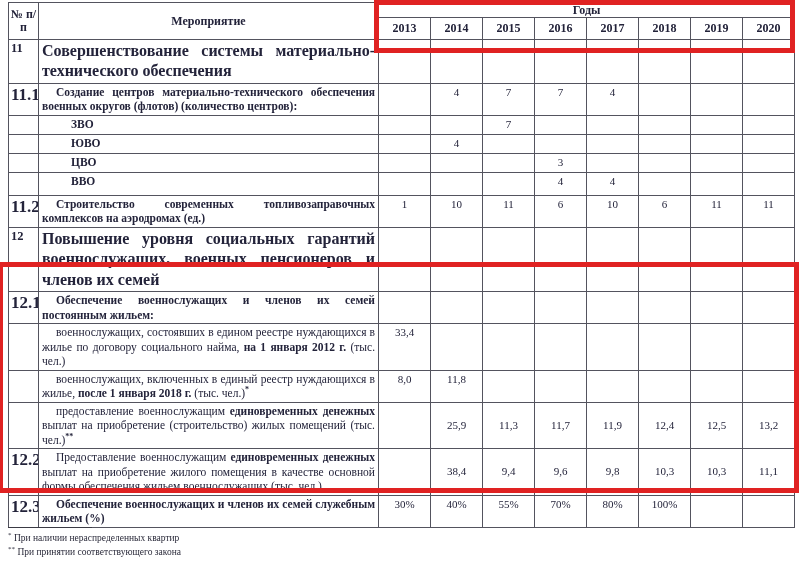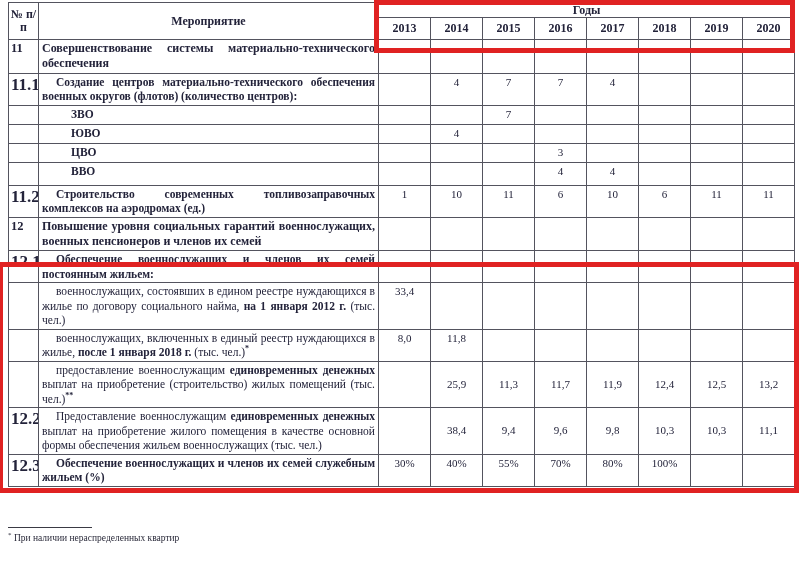--- a/index.html
+++ b/index.html
@@ -45,21 +45,21 @@
   }
   tr.section td.num { font-size: 12.5px; }
 
   td.label {
     font-size: 11.5px;
     line-height: 1.26;
     text-align: justify;
   }
   tr.section td.label {
     font-weight: bold;
-    font-size: 12px;
+    font-size: 16px;
     line-height: 1.28;
   }
   tr.item td.label { font-weight: bold; text-indent: 14px; margin-top: 12px; }
   tr.detail td.label { font-weight: normal; text-indent: 14px; margin-left: 12px; }
   tr.okrug td.label { font-weight: bold; padding-left: 32px; }
   tr.okrug { height: 19px; }
   tr.okrug-tall { height: 23px; }
 
   td.val {
     text-align: center;
@@ -291,14 +291,15 @@
     </tbody>
 </table>
 
 <div class="hl hl-years" style="border-color: rgb(224, 34, 34);"></div>
 <div class="hl hl-housing" style="border-color: rgb(224, 34, 34);"></div>
 
 <div class="footnotes">
   <div class="fn-sep"></div>
   <div>
       <div><sup>*</sup> При наличии нераспределенных квартир</div>
+      <div><sup>**</sup> При принятии соответствующего закона</div>
     </div>
 </div>
 
 </body></html>

